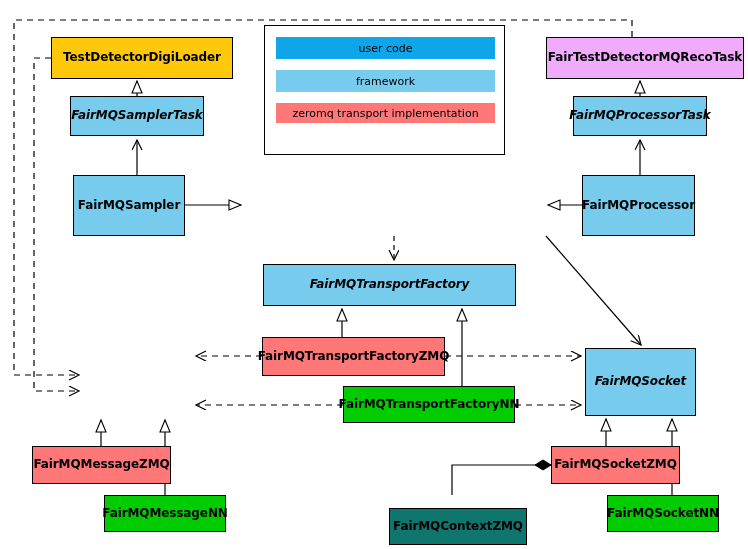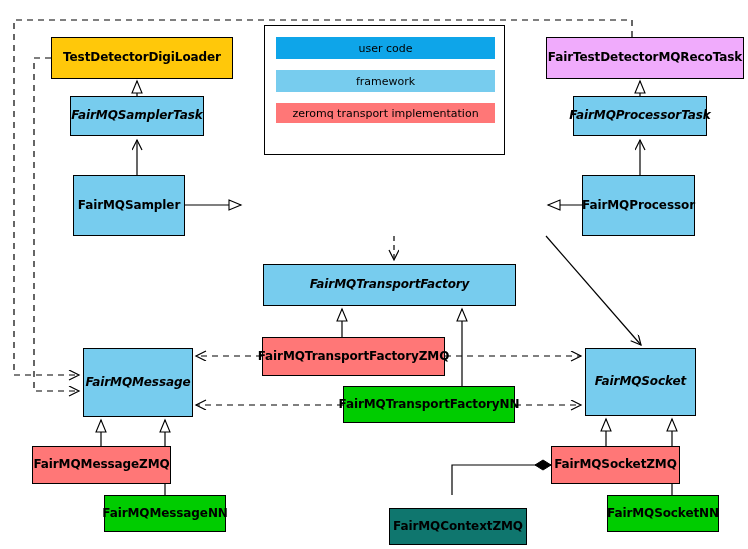--- a/index.html
+++ b/index.html
@@ -166,23 +166,20 @@
   </div>
 
   <div class="node" style="left:262px; top:337px; width:183px; height:39px; background:#FF7777;">
     <span>FairMQTransportFactoryZMQ</span>
   </div>
 
   <div class="node" style="left:343px; top:386px; width:172px; height:37px; background:#00CC00;">
     <span>FairMQTransportFactoryNN</span>
   </div>
 
-  <div class="node abstract" style="left:83px; top:348px; width:110px; height:69px; background:#77CCEE;">
-    <span>FairMQMessage</span>
-  </div>
 
   <div class="node abstract" style="left:585px; top:348px; width:111px; height:68px; background:#77CCEE;">
     <span>FairMQSocket</span>
   </div>
 
   <div class="node" style="left:32px; top:446px; width:139px; height:38px; background:#FF7777;">
     <span>FairMQMessageZMQ</span>
   </div>
 
   <div class="node" style="left:104px; top:495px; width:122px; height:37px; background:#00CC00;">

